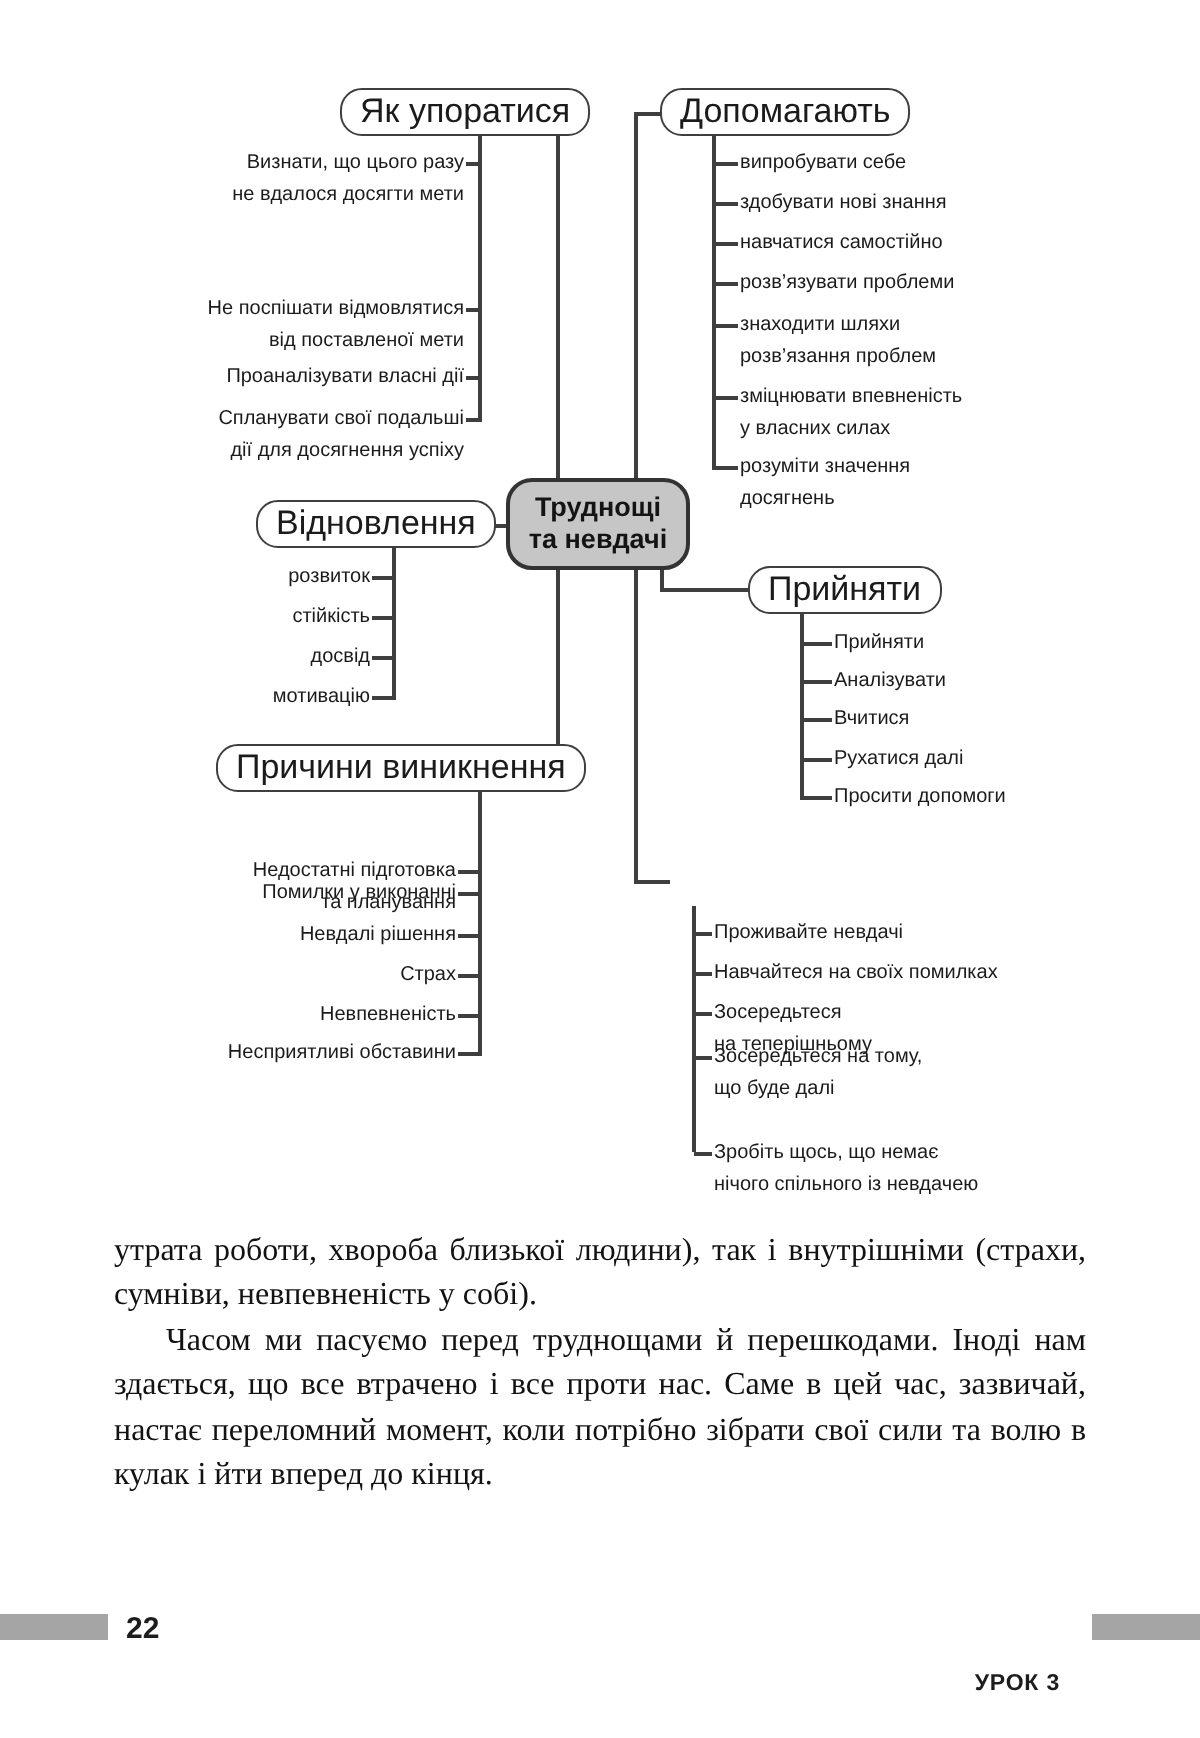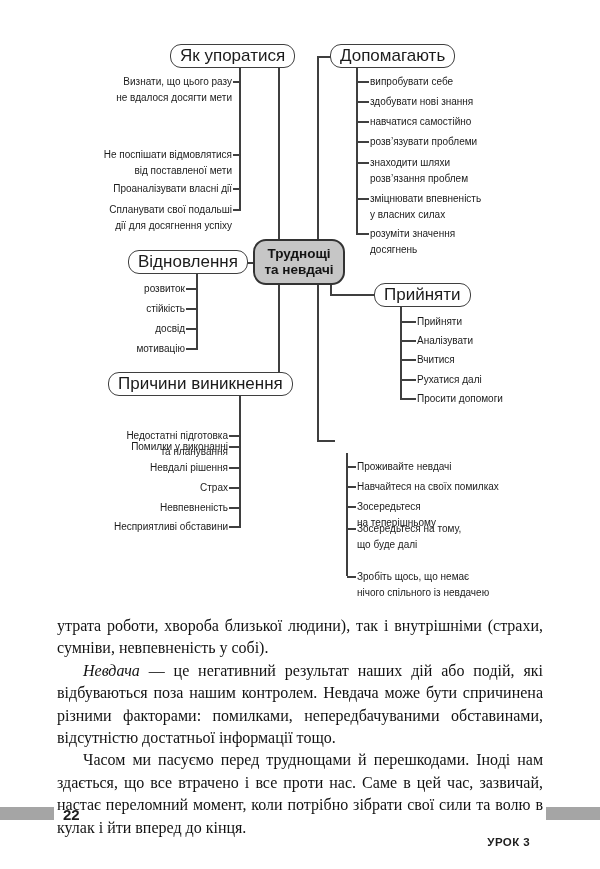--- a/index.html
+++ b/index.html
@@ -152,21 +152,20 @@
   <div class="item i-recovery" style="top:479px;left:357px;">Навчайтеся на своїх помилках</div>
   <div class="item i-recovery" style="top:499px;left:357px;">Зосередьтеся
 на теперішньому</div>
   <div class="item i-recovery" style="top:508px;left:357px;margin-top:13px;">Зосередьтеся на тому,
 що буде далі</div>
   <div class="item i-recovery" style="top:569px;left:357px;">Зробіть щось, що немає
 нічого спільного із невдачею</div>
 
   <div class="body-text">
     <p>утрата роботи, хвороба близької людини), так і внутрішніми (страхи, сумніви, невпевненість у собі).</p>
-    <p class="indent"><em>Невдача</em><span> — це негативний результат наших дій або подій, які відбуваються поза нашим контролем. Невдача може бути спричинена різними факторами: помилками, непередбачуваними обставинами, відсутністю достатньої інформації тощо.</span></p>
     <p class="indent">Часом ми пасуємо перед труднощами й перешкодами. Іноді нам здається, що все втрачено і все проти нас. Саме в цей час, зазвичай, настає переломний момент, коли потрібно зібрати свої сили та волю в кулак і йти вперед до кінця.</p>
   </div>
 
   <div class="bar" style="left:0;top:807px;width:54px;"></div>
   <span class="page-num">22</span>
   <span class="lesson">УРОК 3</span>
   <div class="bar" style="left:546px;top:807px;width:54px;"></div>
 
 </div>
 

